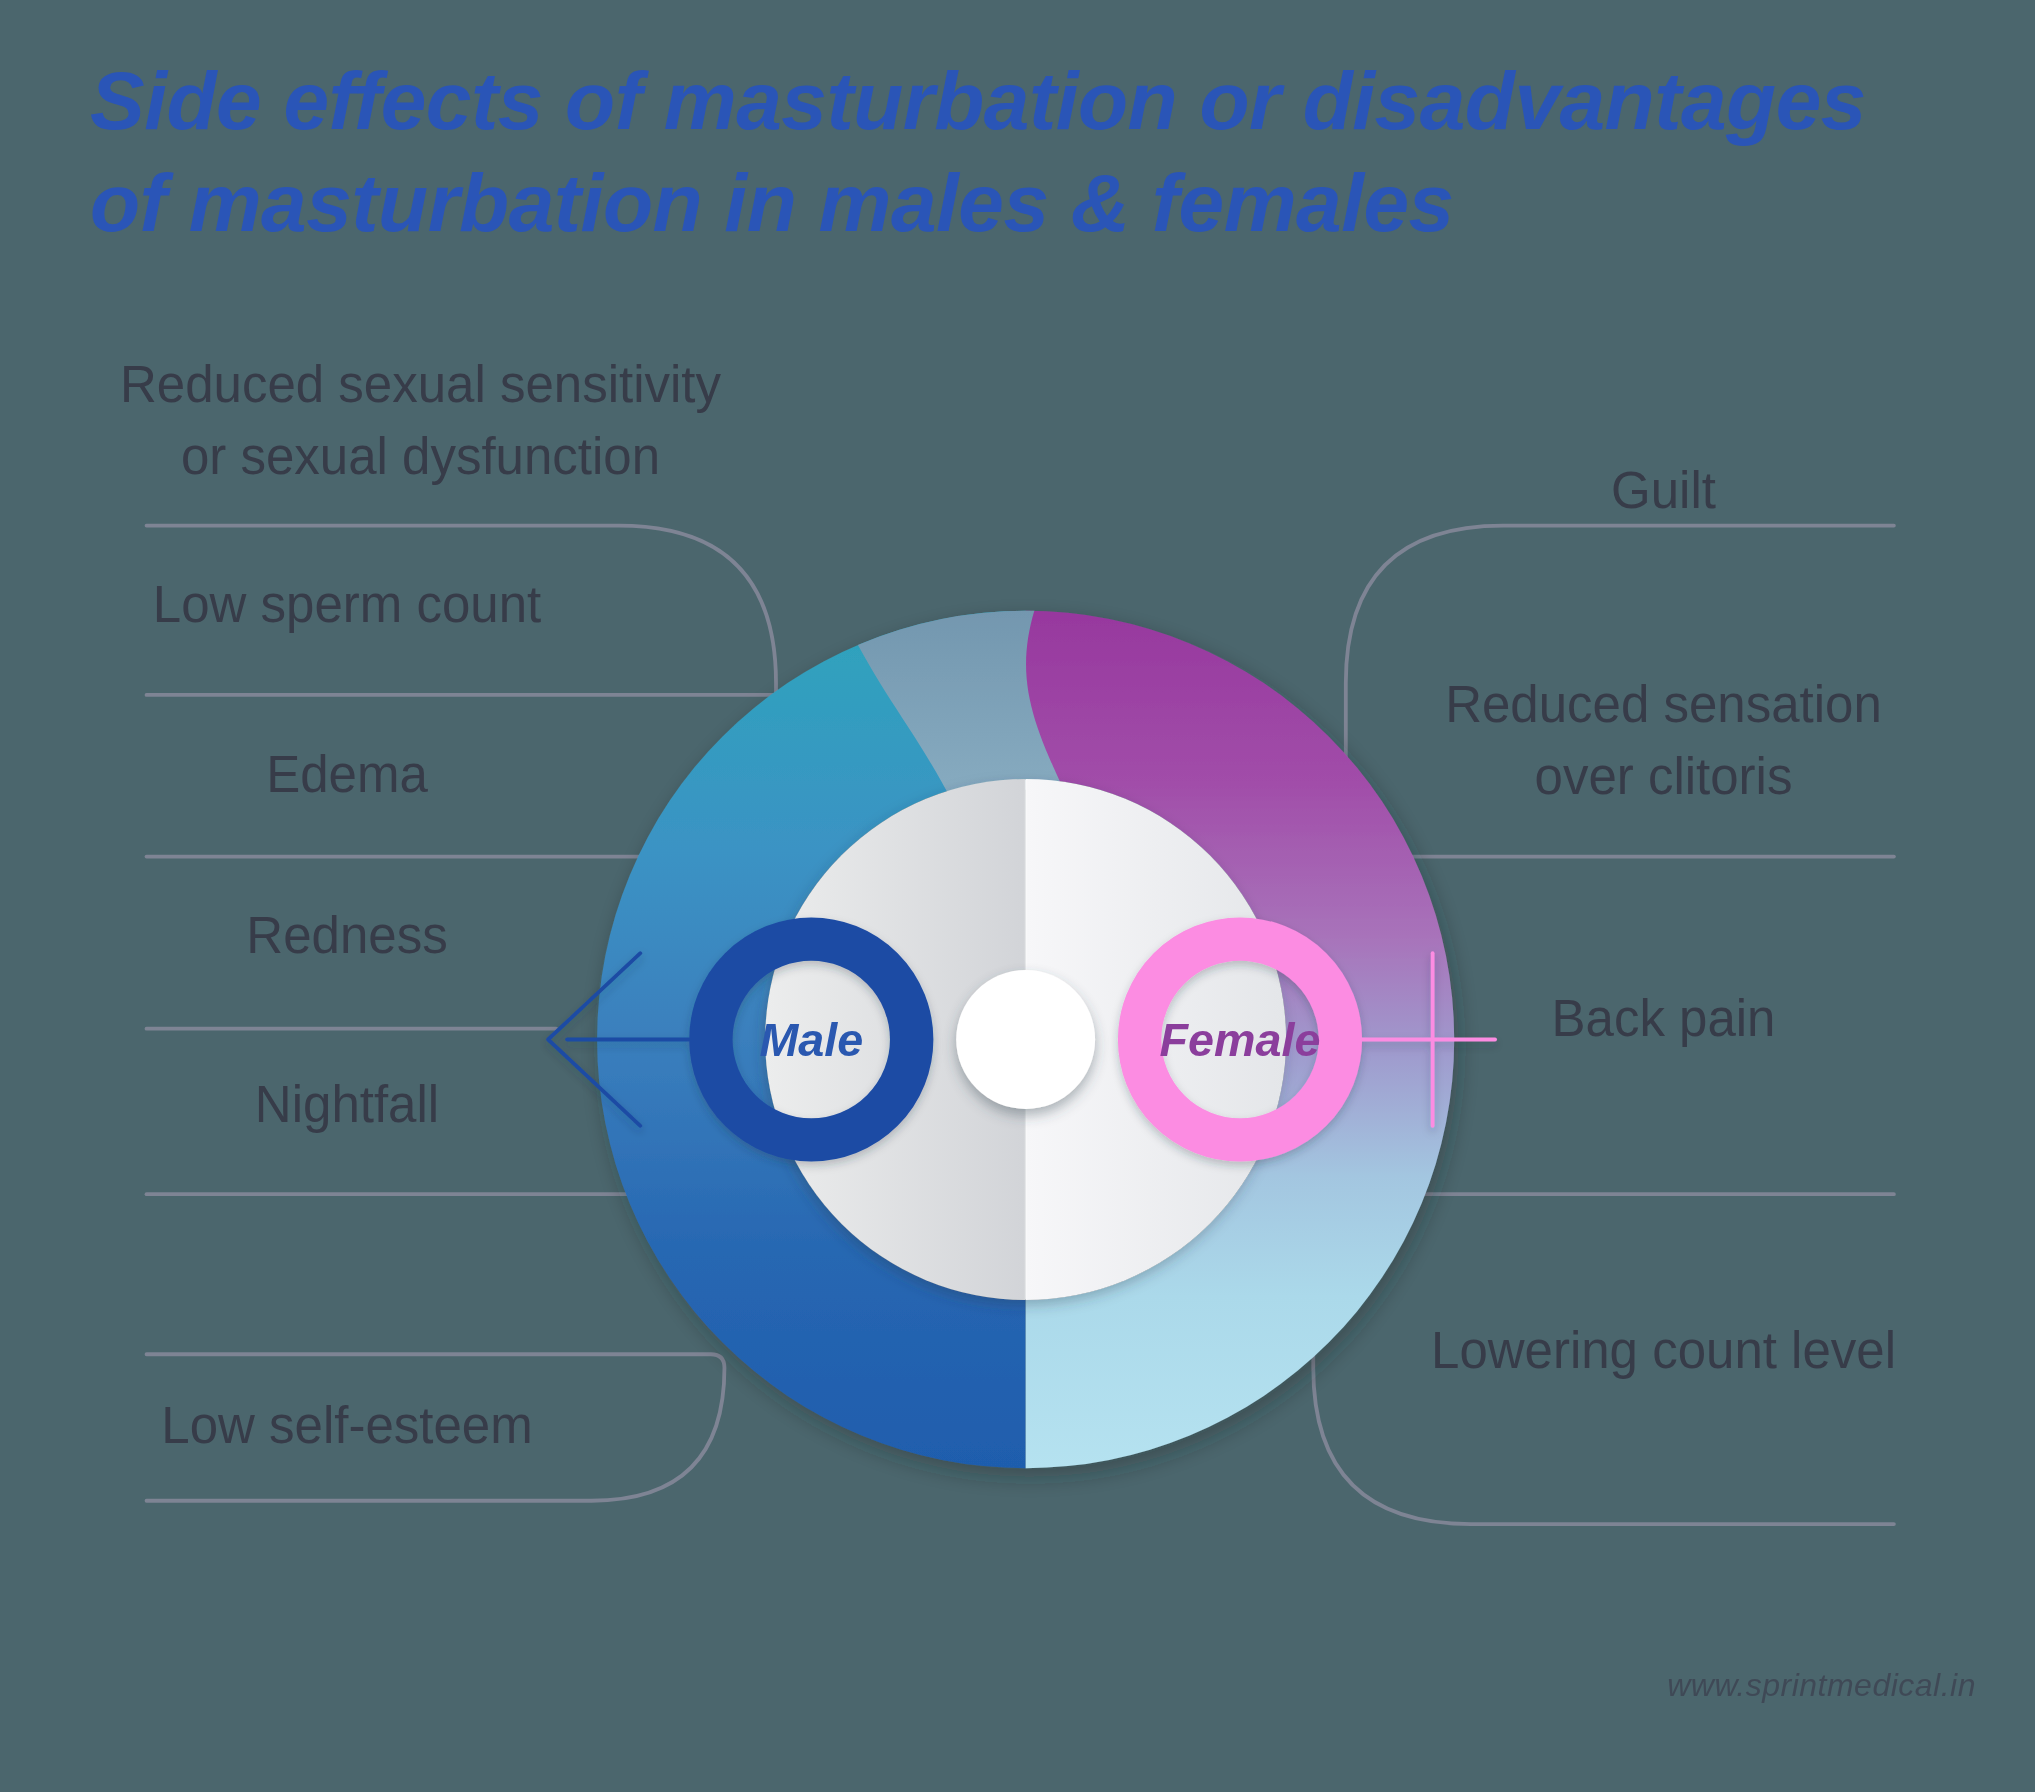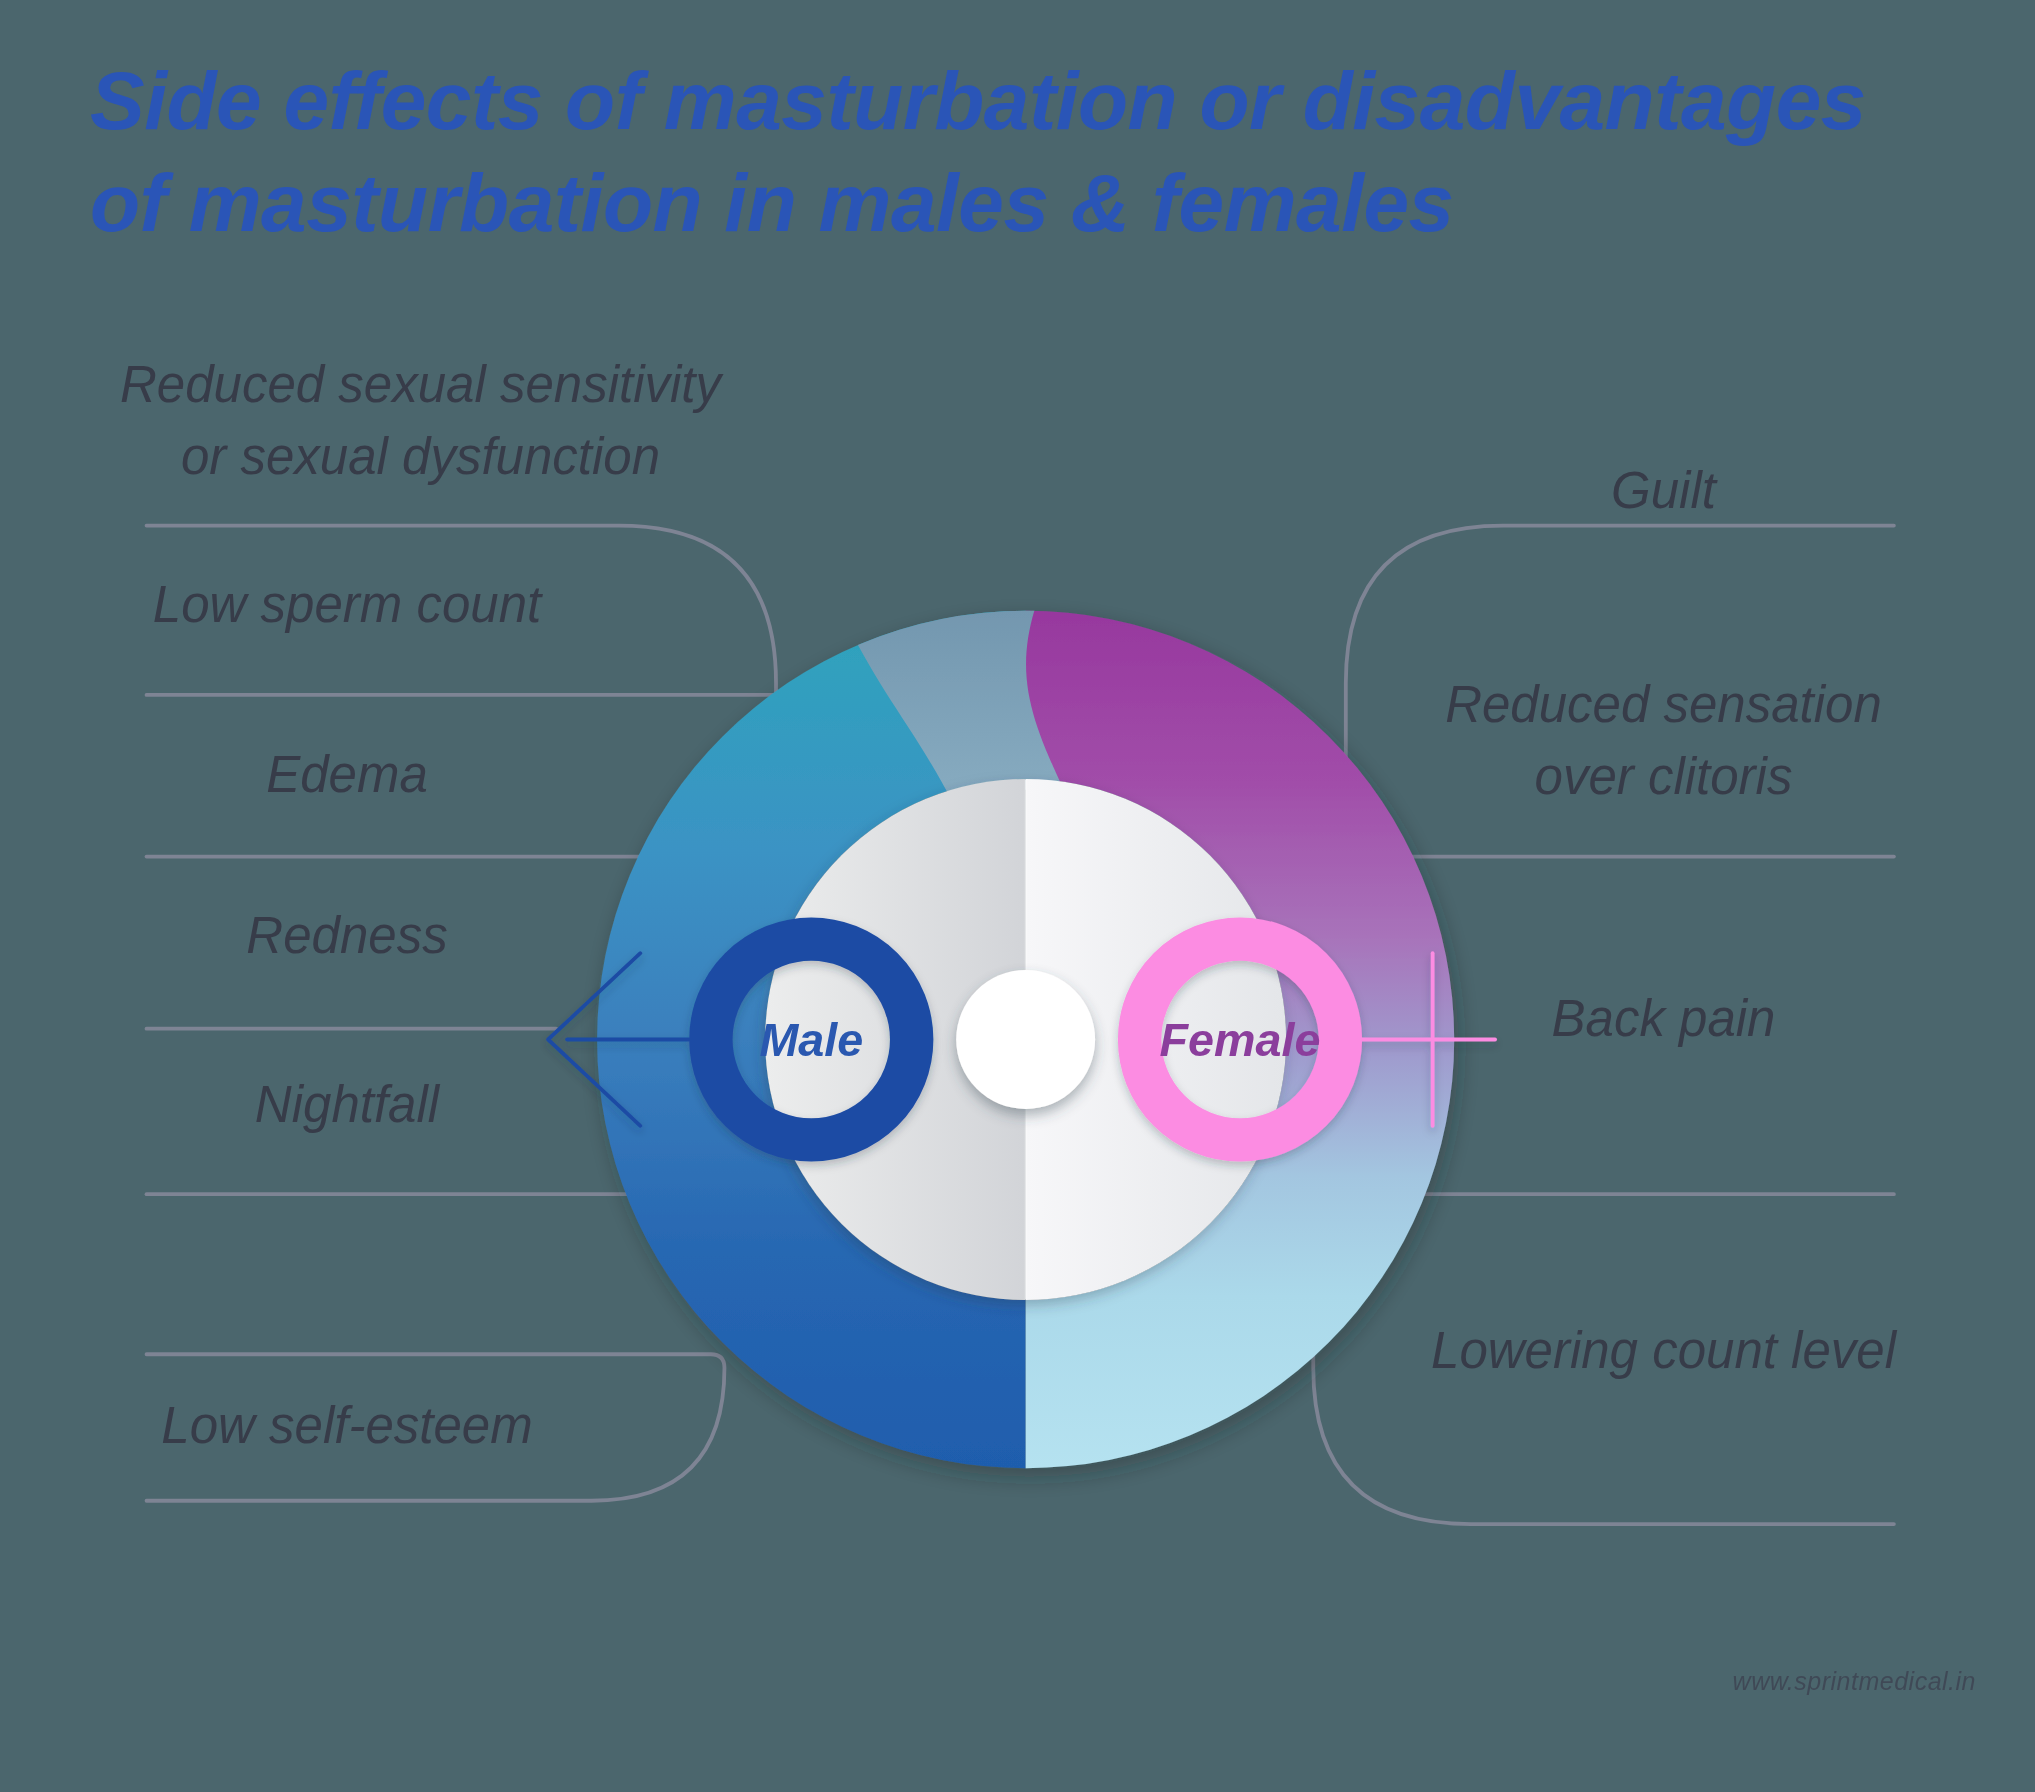--- a/index.html
+++ b/index.html
@@ -10,29 +10,29 @@
   html,body{margin:0;padding:0;}
   body{background:var(--background);font-family:"Liberation Sans",sans-serif;}
   #stage{position:relative;width:2035px;height:1793px;background:var(--background);overflow:hidden;}
   #stage svg{position:absolute;left:0;top:0;}
   .title{
     position:absolute;left:90px;top:50px;width:1889px;
     font-size:82px;line-height:102px;font-weight:bold;font-style:italic;
     color:var(--title);letter-spacing:-0.5px;
   }
   .label{
-    position:absolute;font-style:italic;color:var(--label-text);
+    position:absolute;color:var(--label-text);
     font-size:51px;line-height:72px;text-align:center;
   }
   .label.l-col{left:92px;width:510px;}
   .label.l-col.wide{width:657px;}
   .label.r-col{left:1422px;width:483px;}
   .watermark{
     position:absolute;left:1574px;top:1667px;width:402px;text-align:right;
-    font-style:italic;font-size:25px;color:var(--watermark);letter-spacing:0.5px;opacity:.85;
+    font-style:italic;font-size:32px;color:var(--watermark);letter-spacing:0.5px;opacity:.85;
   }
   .connector{stroke:var(--line);stroke-width:7;fill:none;stroke-linecap:round;}
   .sym-male{stroke:var(--male-accent);}
   .sym-female{stroke:var(--female-accent);}
   .ctext{font-weight:bold;font-style:italic;font-size:86px;font-family:"Liberation Sans",sans-serif;}
 </style>
 </head>
 <body>
 
 <div id="stage">

